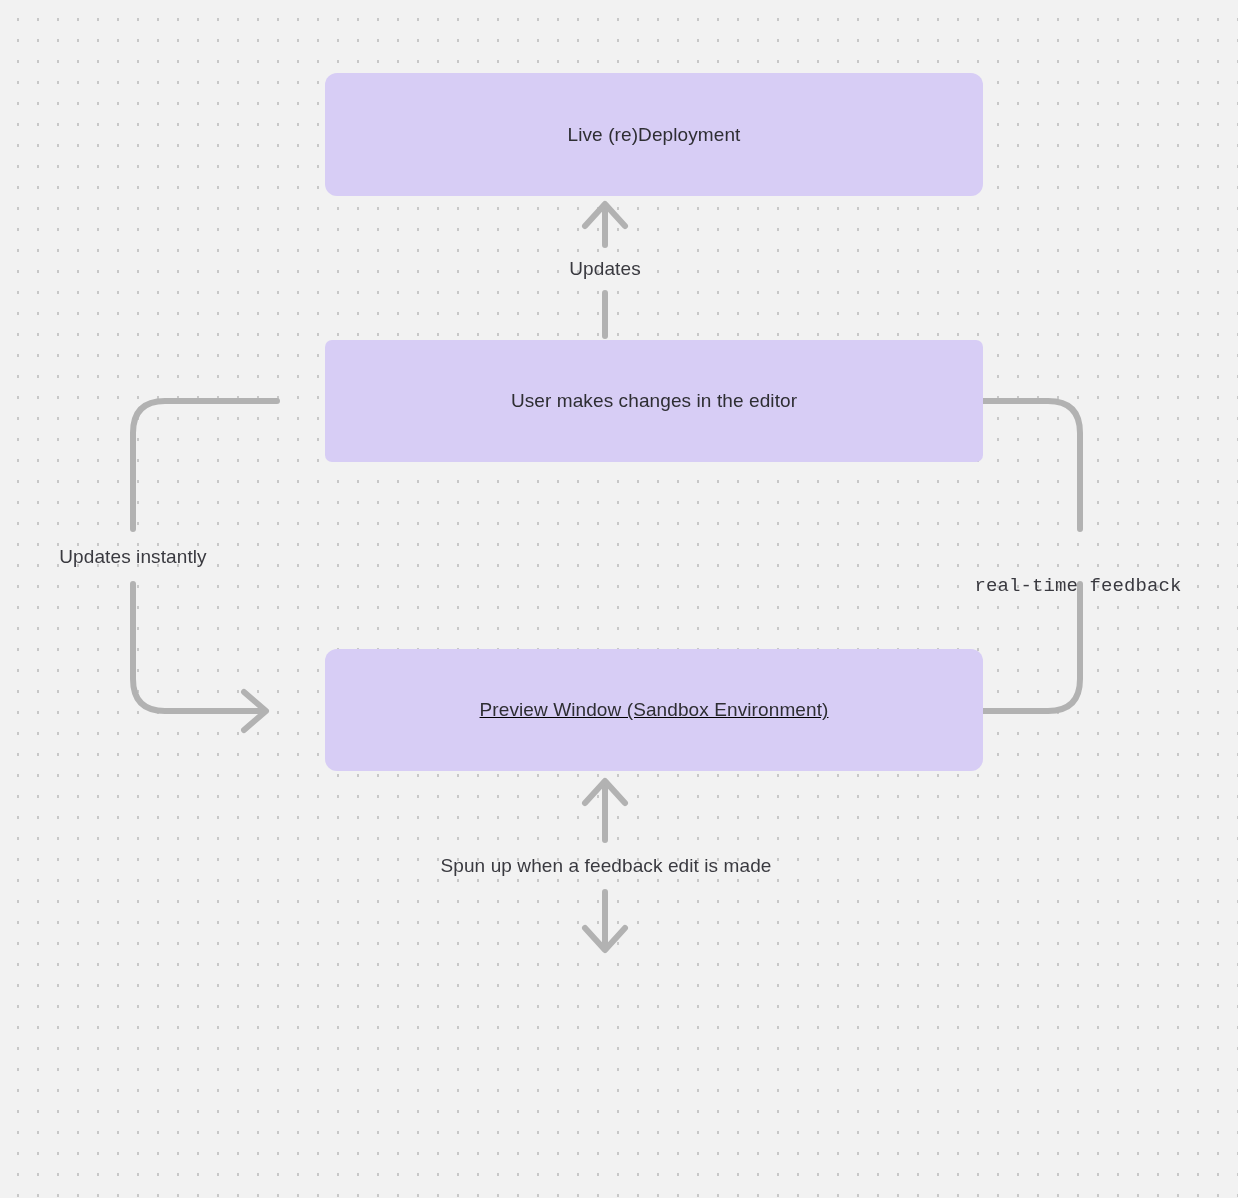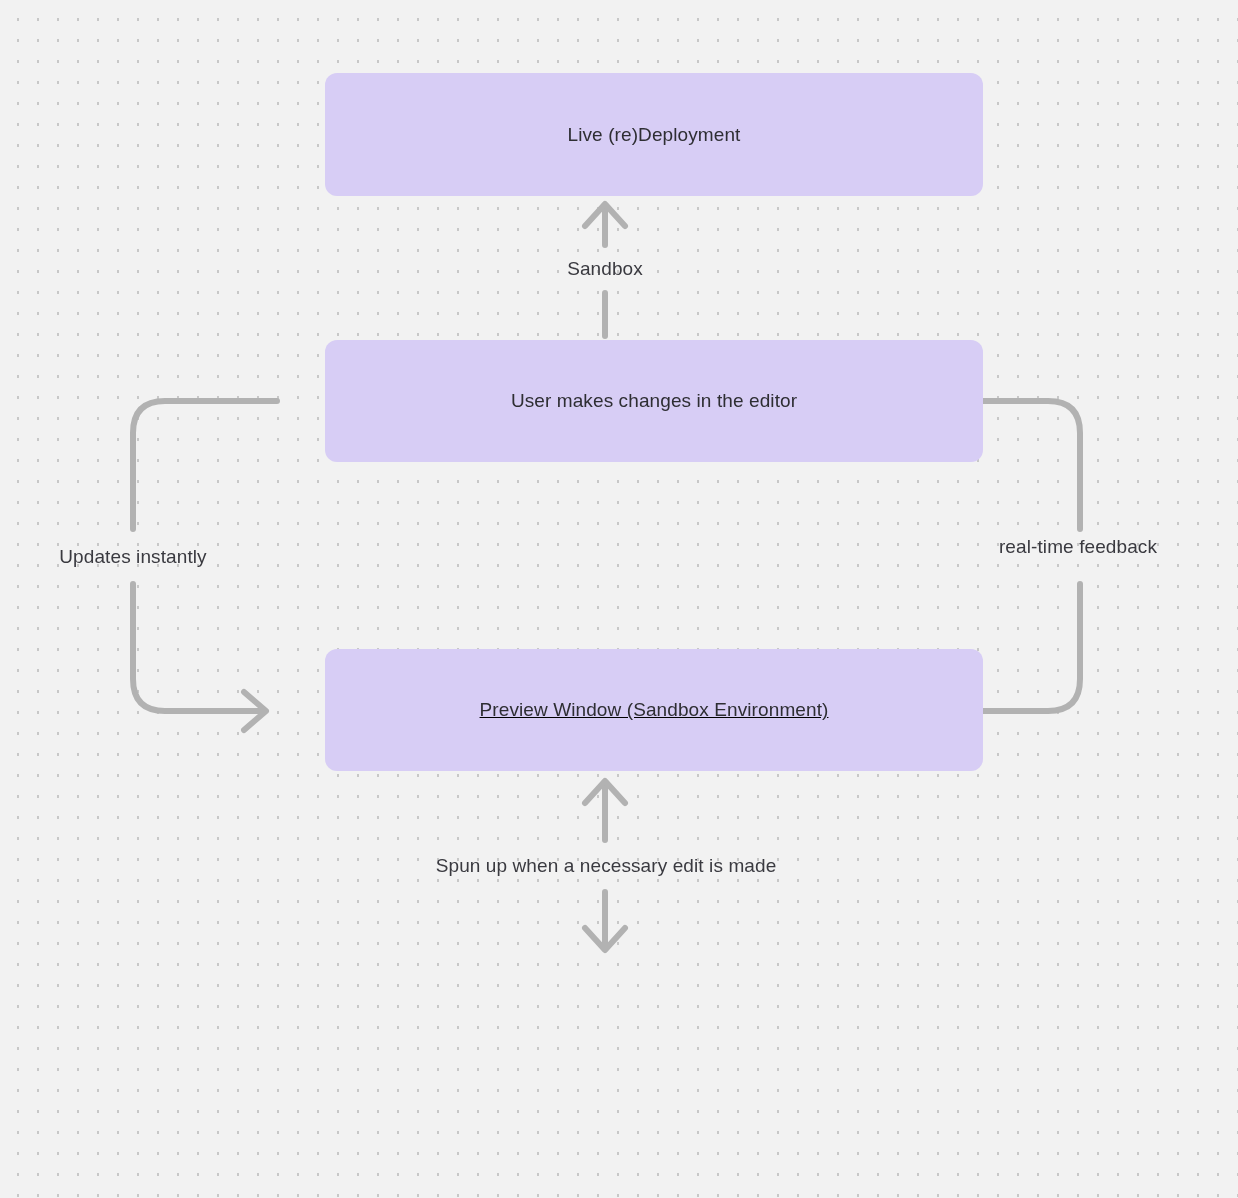--- a/index.html
+++ b/index.html
@@ -33,21 +33,21 @@
     border-radius:12px;
     display:flex;align-items:center;justify-content:center;margin-left:48px;
   }
   .node-label{
     font-size:19px;
     color:var(--node-text);
     letter-spacing:.1px;
     text-align:center;
   }
   #node-live{top:73px;height:123px;}
-  #node-editor{top:340px;}
+  #node-editor{top:340px;border-radius:7px;}
   #node-preview{top:649px;text-decoration:underline;}
   #node-dev{top:957px;height:123px;}
 
   svg.edges{
     position:absolute;inset:0;
     width:1238px;height:1198px;
     pointer-events:none;
   }
   svg.edges path{
     fill:none;
@@ -59,21 +59,21 @@
   .edge-label{
     position:absolute;
     transform:translate(-50%,-50%);
     font-size:19px;
     color:var(--label-text);
     white-space:nowrap;
     letter-spacing:.1px;
   }
   #label-publish{left:605px;top:269px;}
   #label-updates{left:133px;top:557px;}
-  #label-feedback{left:1078px;top:547px;}
+  #label-feedback{left:1078px;top:586px;font-family:Liberation Mono, monospace;}
   #label-spun{left:606px;top:866px;}
 </style>
 </head>
 <body>
 
 <div class="canvas">
 
   <svg class="edges" viewBox="0 0 1238 1198" xmlns="http://www.w3.org/2000/svg">
 
     <g>
@@ -108,18 +108,18 @@
 
   <div class="node" id="node-editor">
     <span class="node-label">User makes changes in the editor</span>
   </div>
 
   <div class="node" id="node-preview">
     <span class="node-label">Preview Window (Sandbox Environment)</span>
   </div>
 
 
-  <div class="edge-label" id="label-publish">Sandbox</div>
+  <div class="edge-label" id="label-publish">Updates</div>
   <div class="edge-label" id="label-updates">Updates instantly</div>
   <div class="edge-label" id="label-feedback">real-time feedback</div>
-  <div class="edge-label" id="label-spun">Spun up when a necessary edit is made</div>
+  <div class="edge-label" id="label-spun">Spun up when a feedback edit is made</div>
 
 </div>
 
 </body></html>

